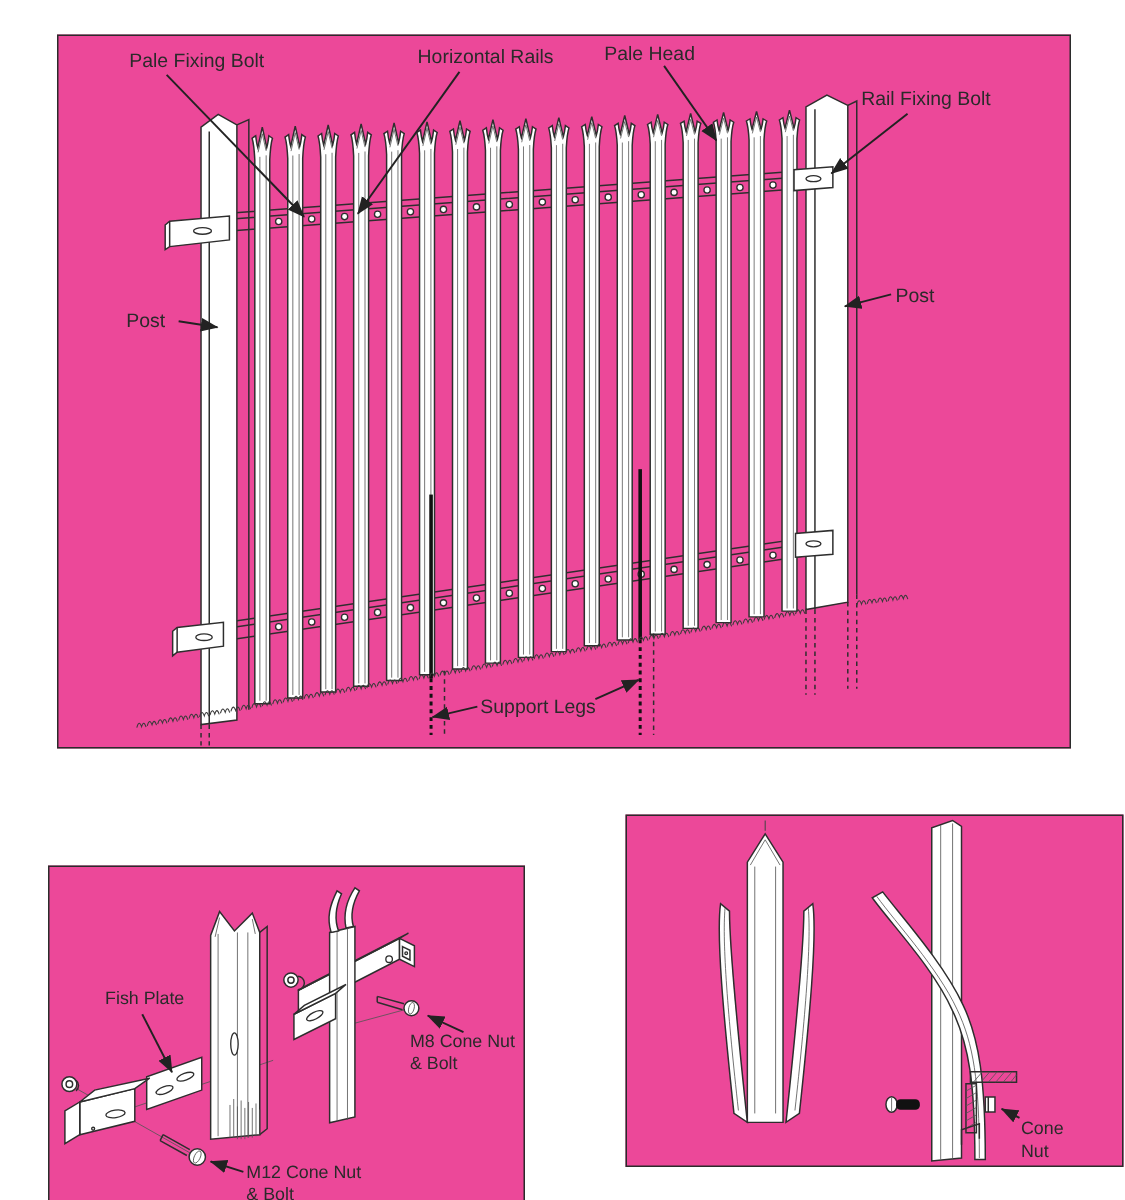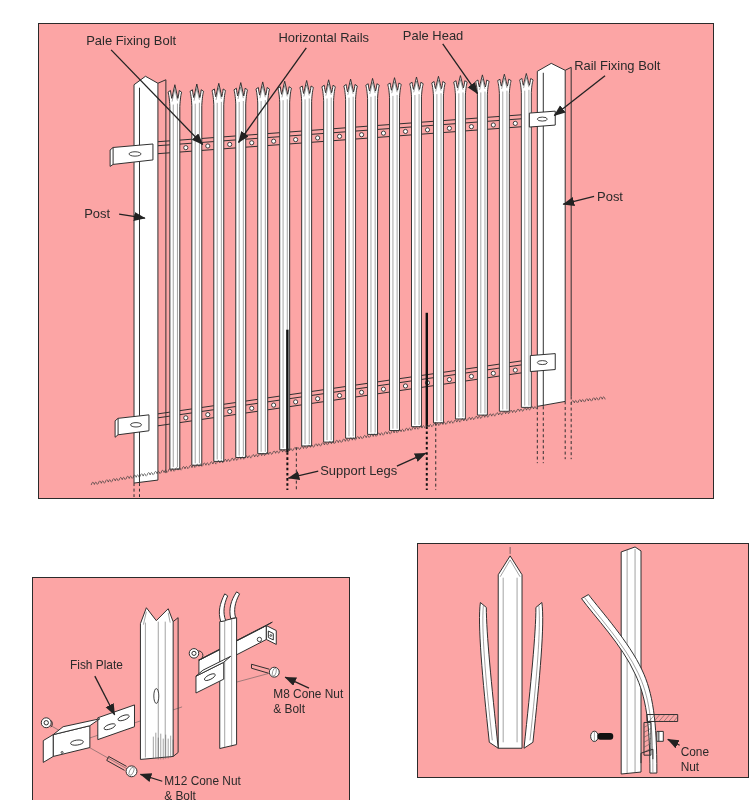--- a/index.html
+++ b/index.html
@@ -1,17 +1,17 @@
 <!DOCTYPE html>
 <html><head>
 <meta charset="utf-8">
 <style>
   html,body{margin:0;padding:0;background:#ffffff;}
   body{width:750px;height:800px;position:relative;font-family:"Liberation Sans",sans-serif;}
-  .panel{position:absolute;border:1.6px solid #2b2b2b;background:#fca5a5;box-sizing:border-box;}
+  .panel{position:absolute;border:1.6px solid #2b2b2b;background:#ec4899;box-sizing:border-box;}
   #main-panel{left:38px;top:23px;width:676px;height:476px;}
   #left-panel{left:32px;top:545px;width:318px;height:235px;margin-top:32px;}
   #right-panel{left:417px;top:543px;width:332px;height:235px;}
   svg{display:block;width:100%;height:100%;}
   text{font-family:"Liberation Sans",sans-serif;fill:#2a2a2a;}
   .lbl{font-size:13px;}
   .lbl2{font-size:12px;}
   .ln{stroke:#2e2e2e;fill:none;stroke-width:1;}
   .lnw{stroke:#2e2e2e;fill:#ffffff;stroke-width:1;}
   .thin{stroke:#555;fill:none;stroke-width:0.55;}

